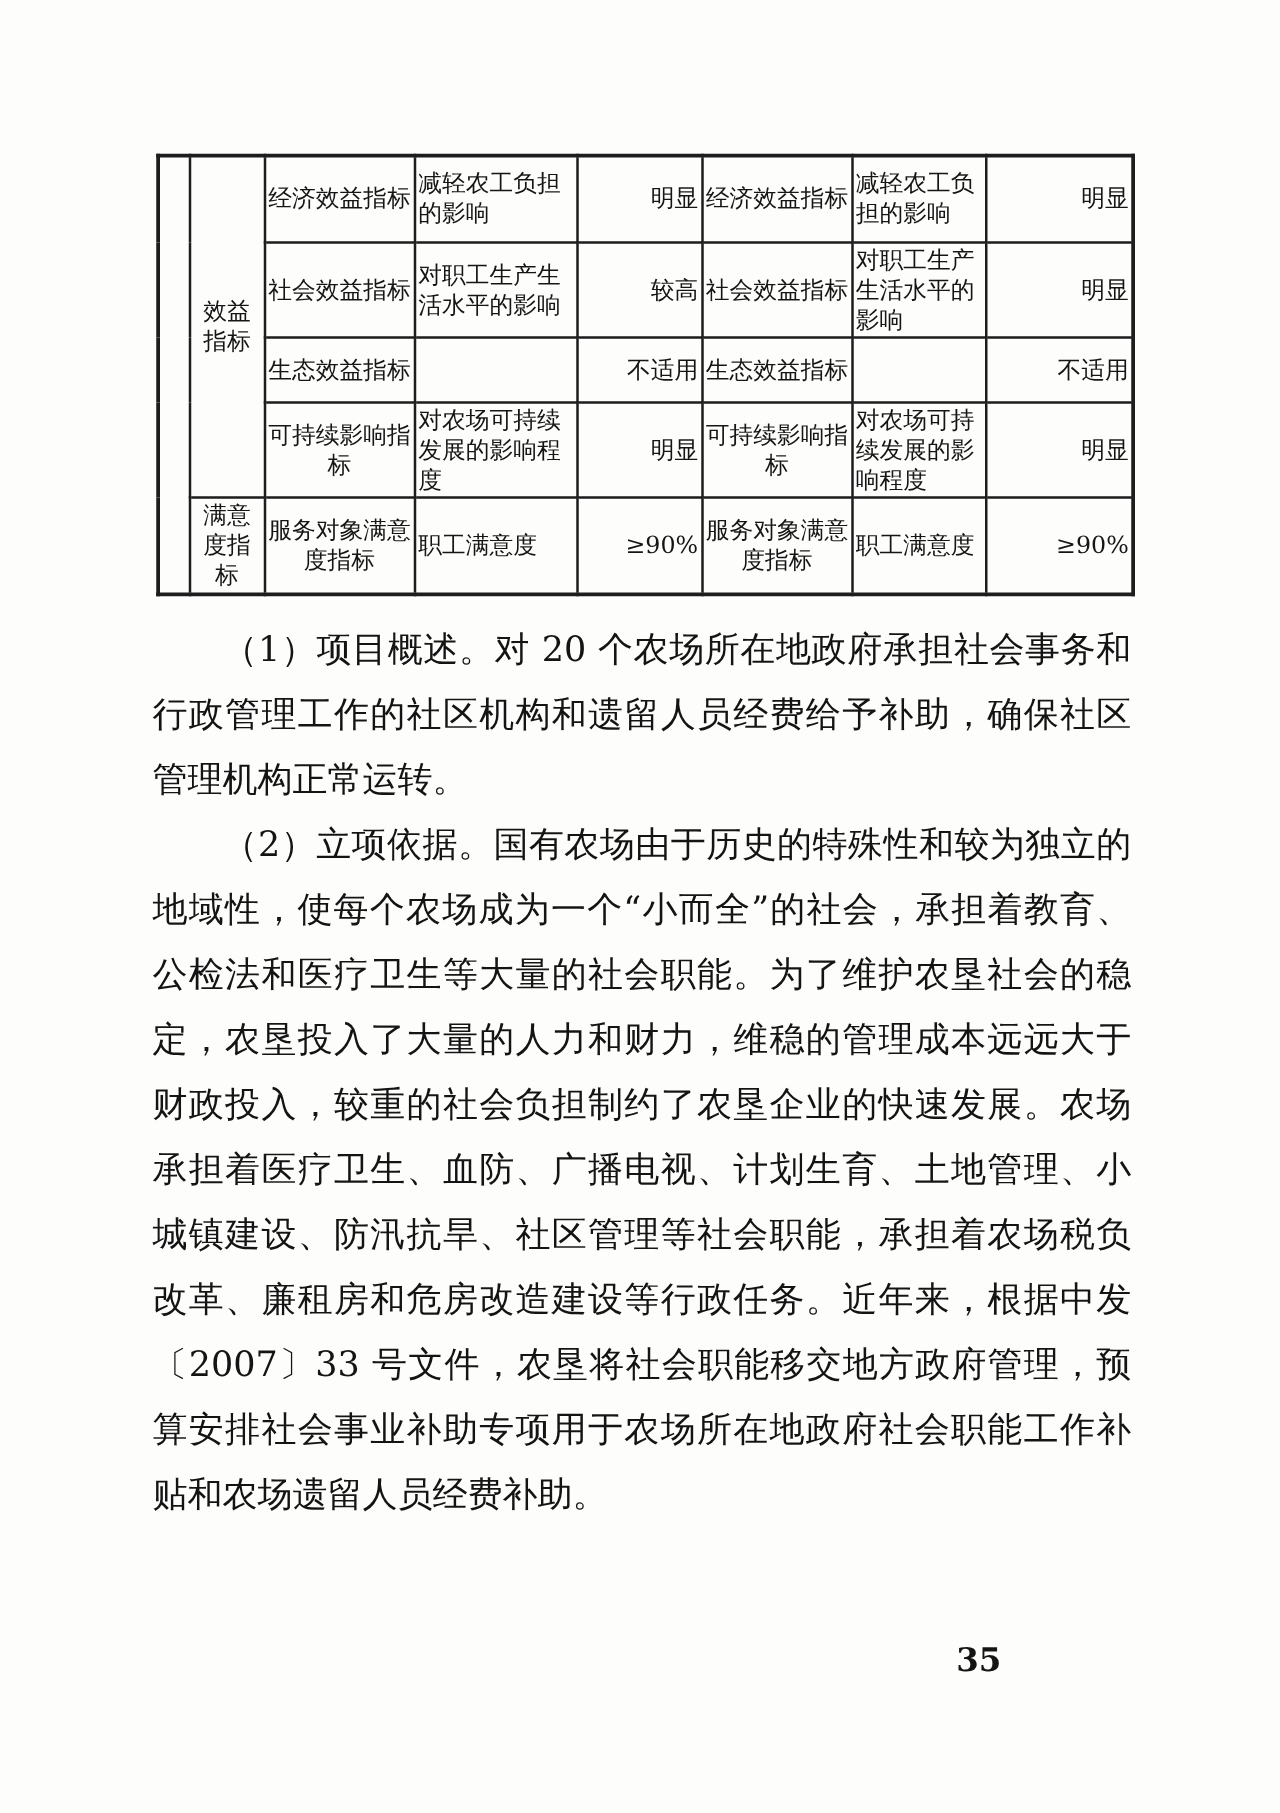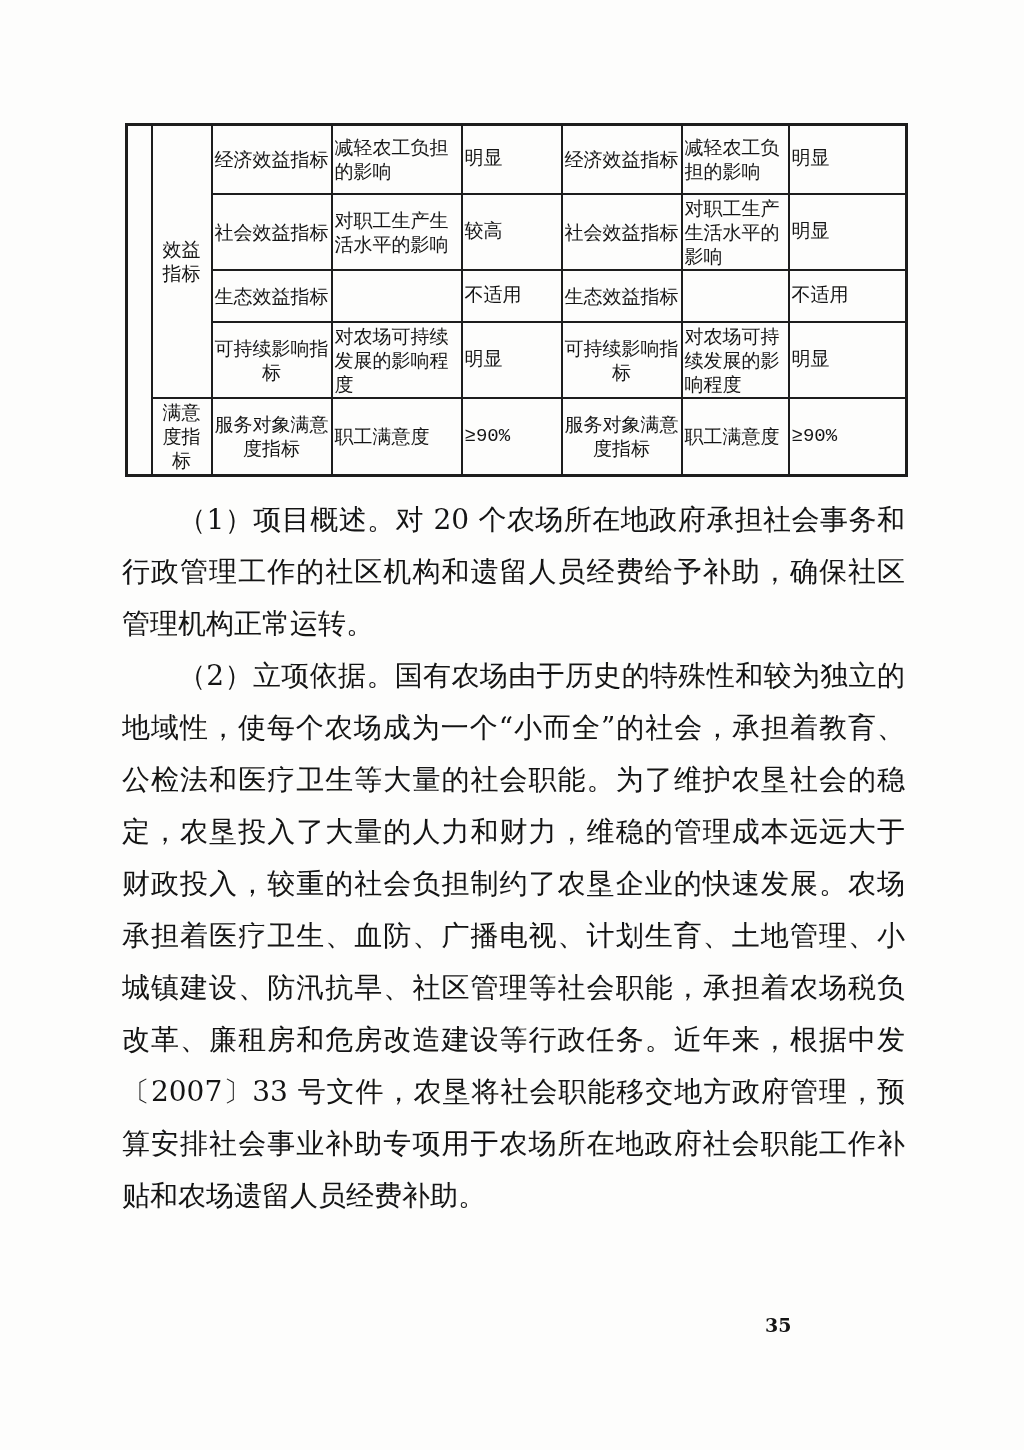--- a/index.html
+++ b/index.html
@@ -38,21 +38,21 @@
     vertical-align: middle;
     overflow: hidden;
   }
   table.eval-table {
     border: 3px solid #1d1d1d;
   }
   td.c-spacer   { }
   td.c-group    { text-align: center; }
   td.c-ind      { text-align: center; }
   td.c-desc     { text-align: left; }
-  td.c-val      { text-align: left; font-family: Liberation Mono, monospace; }
+  td.c-val      { text-align: right; }
 
   
   .text-block {
     position: absolute;
     left: 122px;
     top: 494px;
     width: 783px;
   }
   .section-heading {
     font-size: 29px;
@@ -66,21 +66,21 @@
     font-size: 28px;
     line-height: 52px;
     text-align: justify;
     text-indent: 2em;
     margin: 0;
   }
   .page-number {
     position: absolute;
     left: 765px;
     top: 1314px;
-    font-size: 19px;
+    font-size: 26px;
     font-weight: 600;
   }
 </style>
 </head>
 <body>
 
 <div class="page">
 
   <div class="eval-table-wrap">
     <table class="eval-table">

